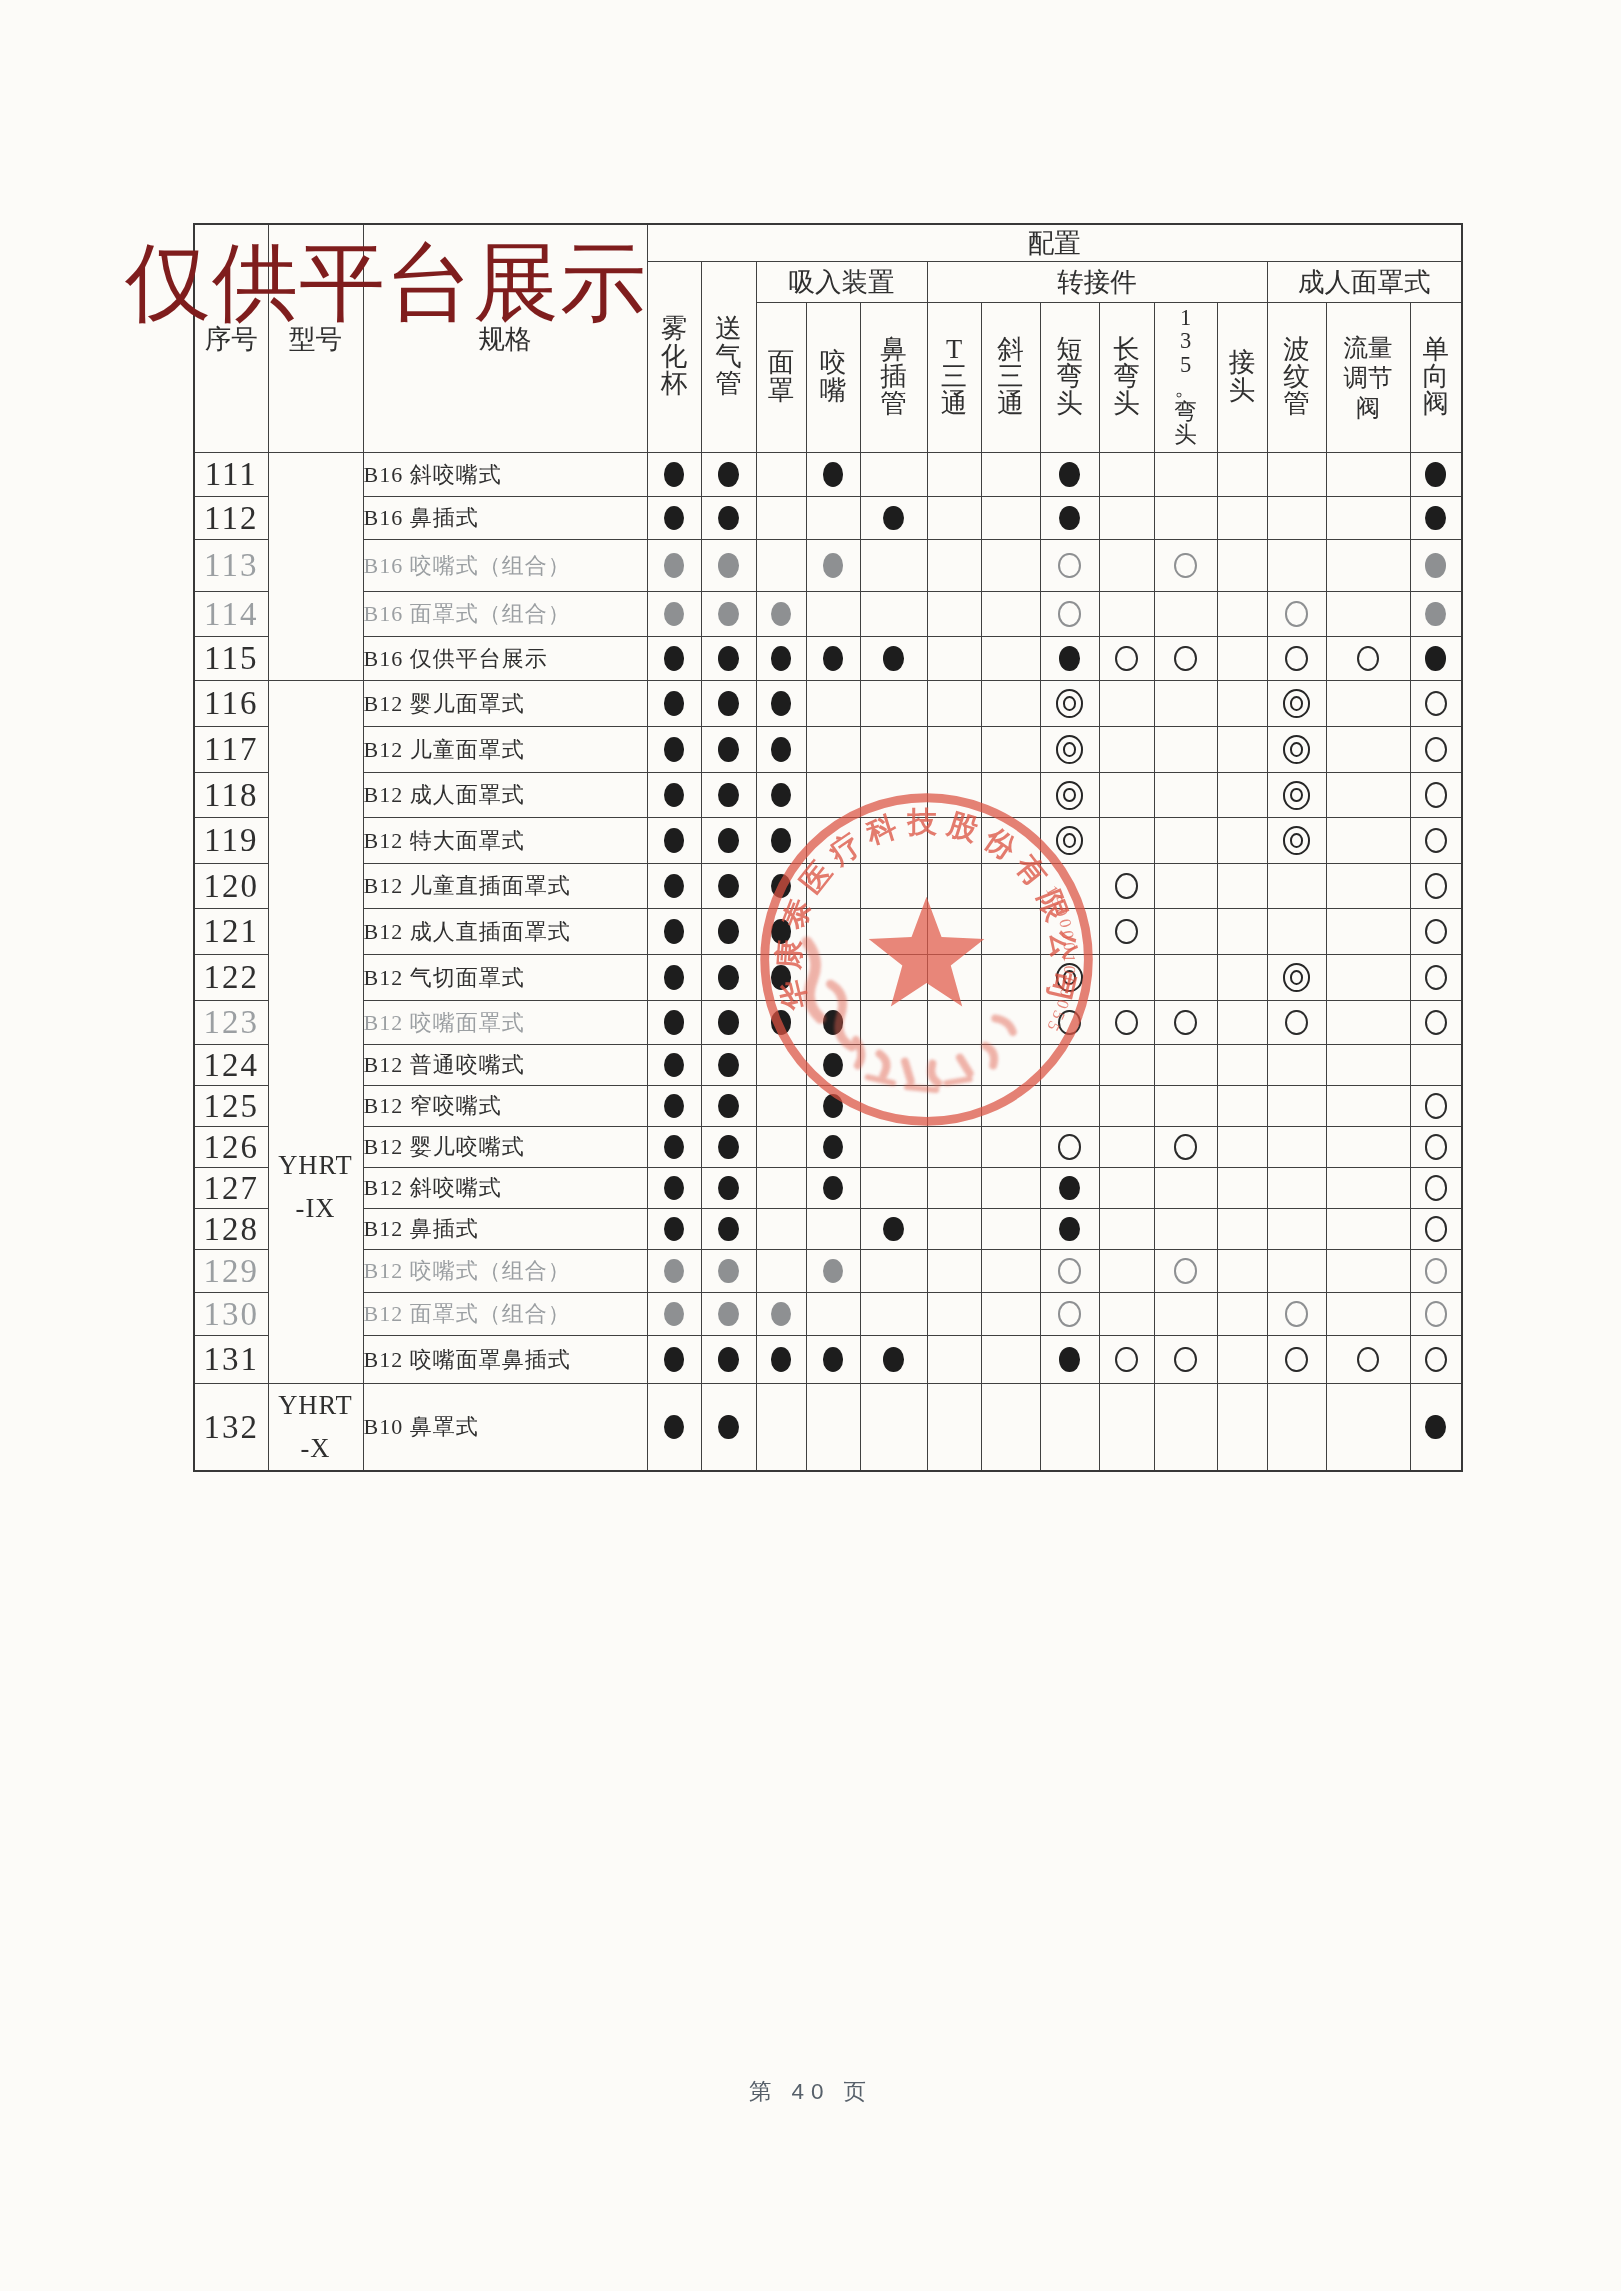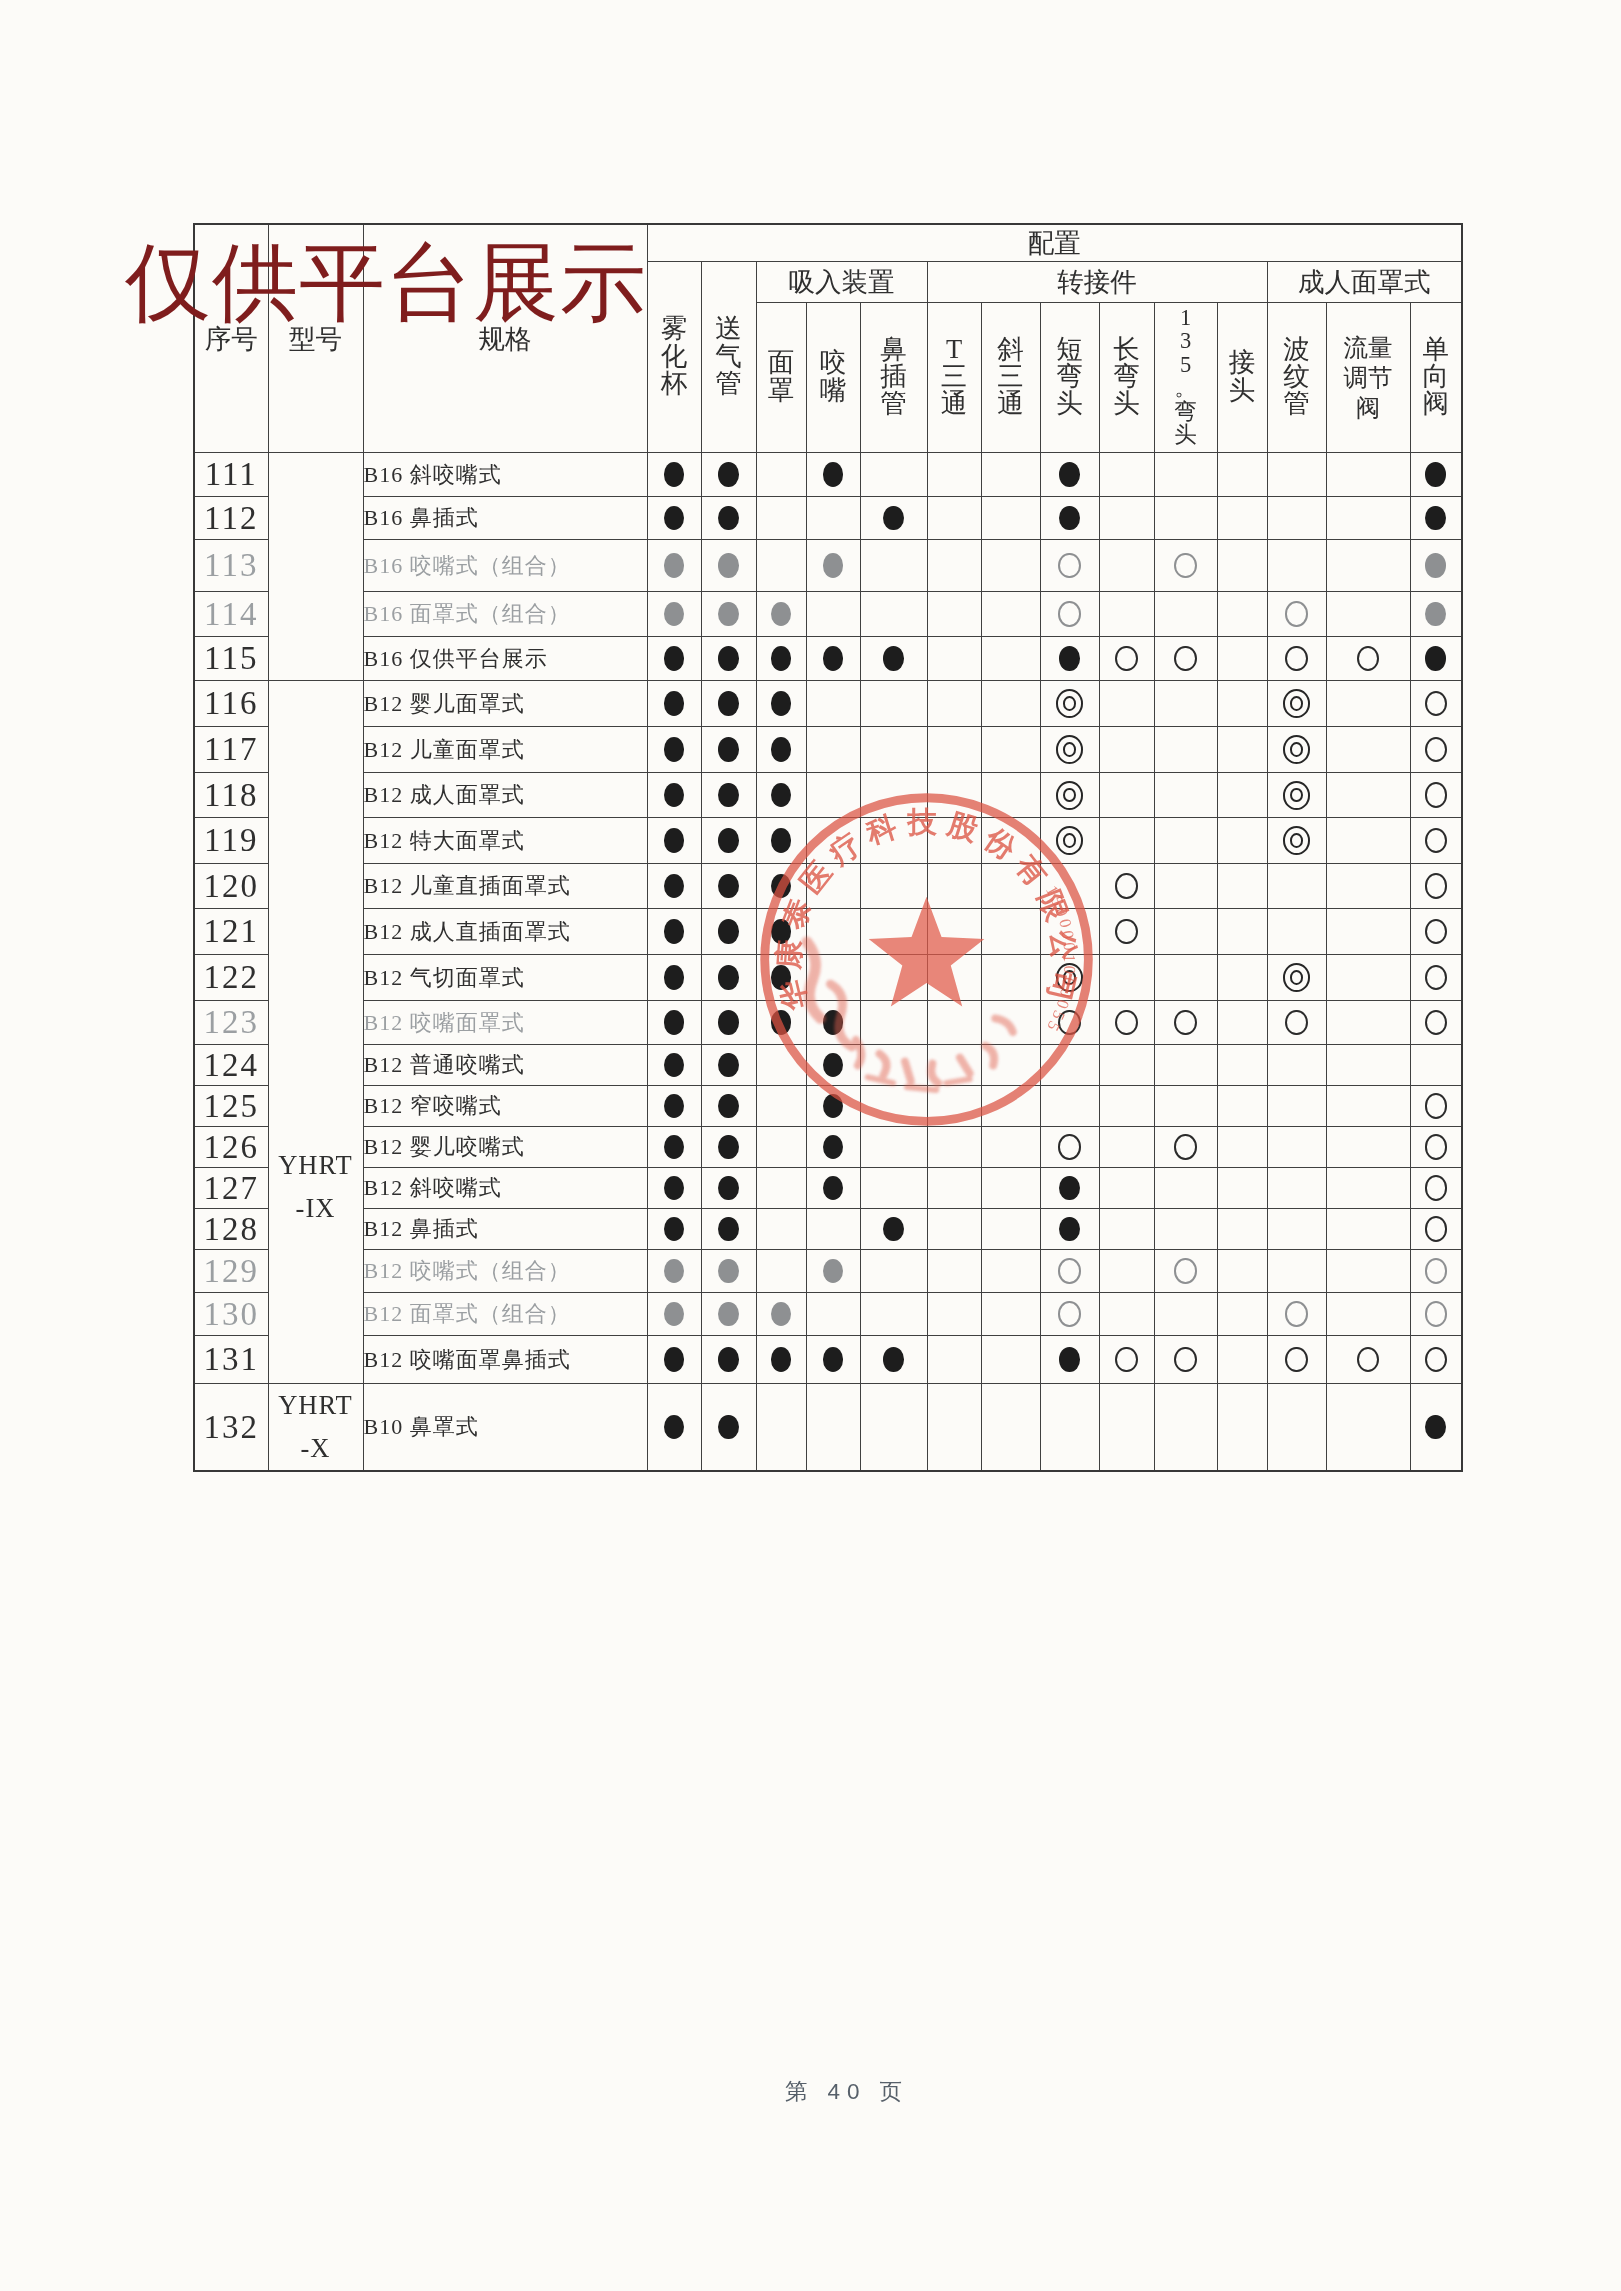--- a/index.html
+++ b/index.html
@@ -80,21 +80,20 @@
     z-index:2;
   }
   .footer{
     position:absolute;
     left:811px;top:2076px;
     transform:translateX(-50%);
     font-family:"Liberation Sans", sans-serif;
     font-size:22.5px;
     letter-spacing:6.9px;
     color:#57606a;
-    margin-left:36px;
   }
 
   
   .stamp{
     position:absolute;
     left:750px;top:783px;
     z-index:6;
     pointer-events:none;
     opacity:0.93;
   }

